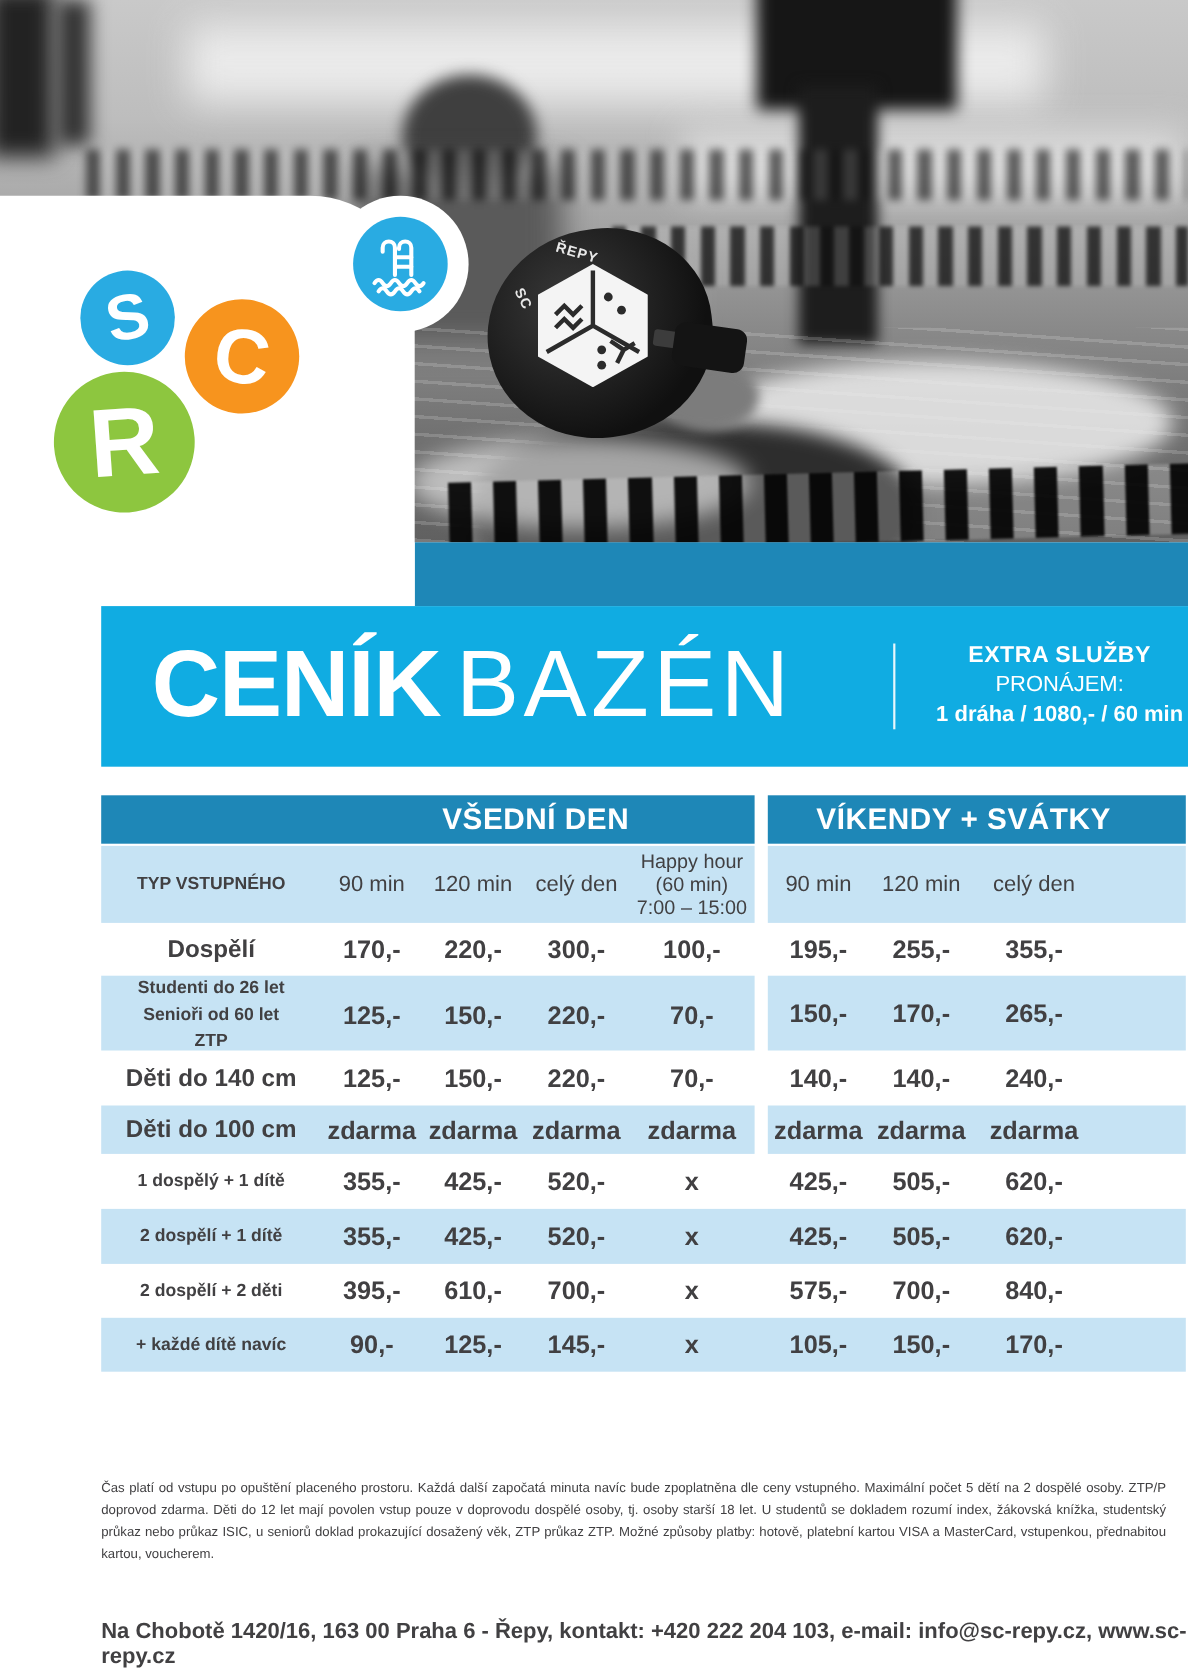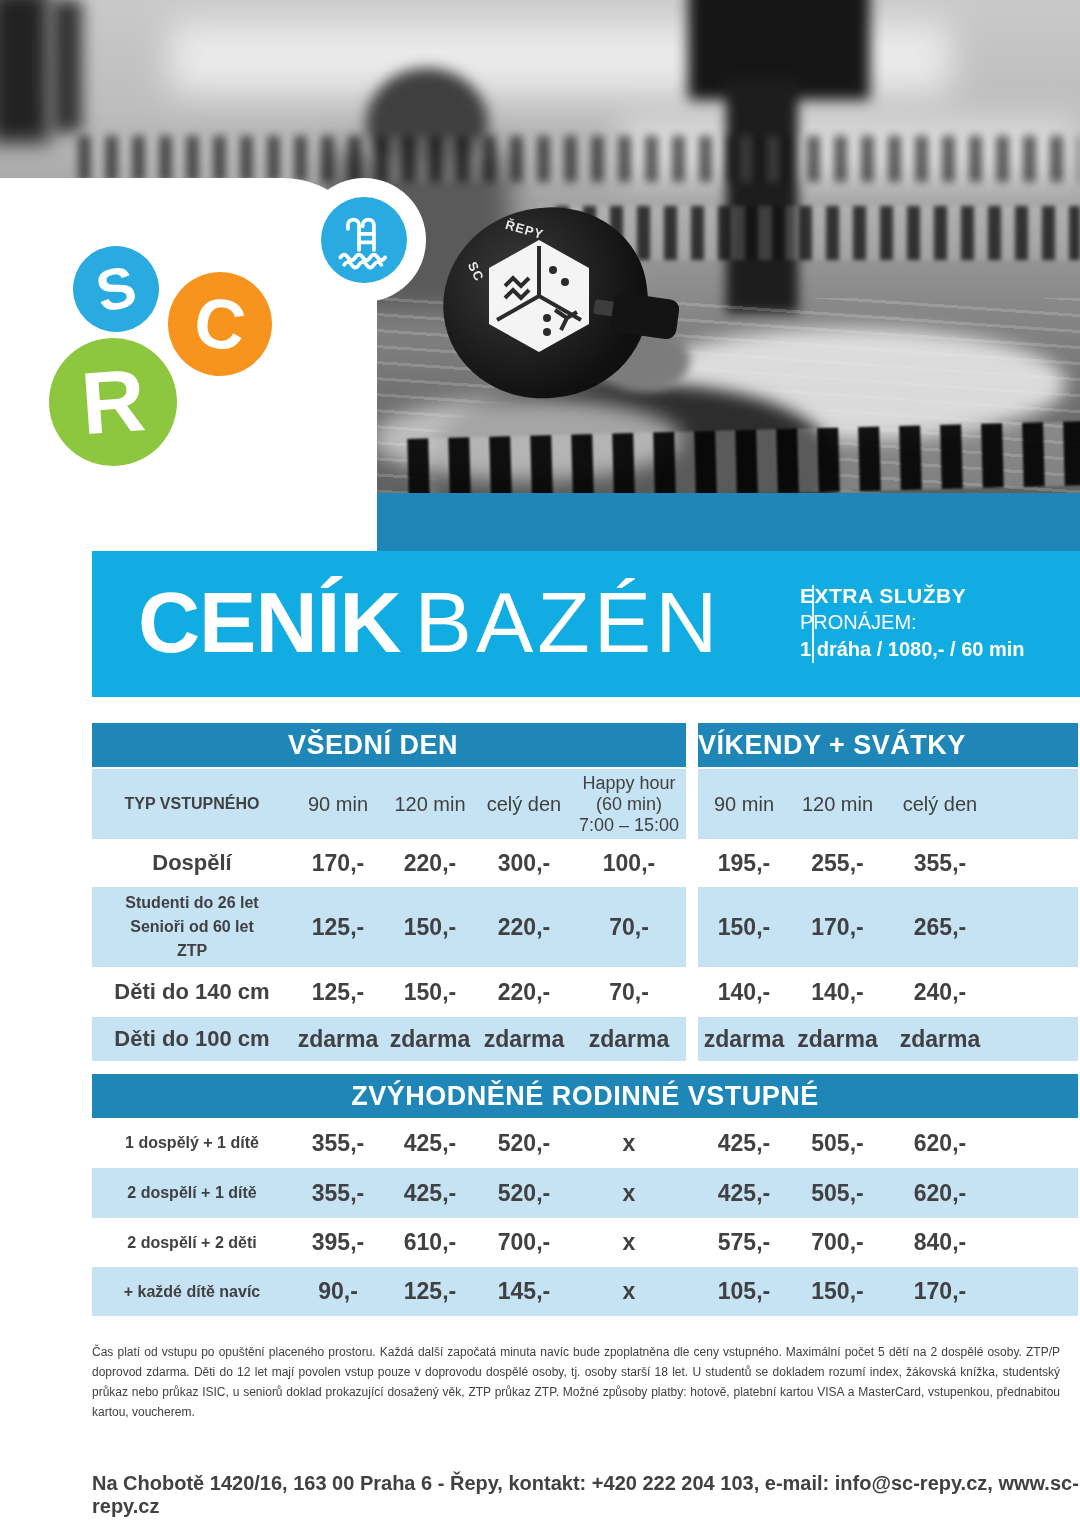--- a/index.html
+++ b/index.html
@@ -66,52 +66,52 @@
   .ll-r{left:49px;top:338px;width:128px;height:128px;background:var(--logo-green);font-size:88px;transform:rotate(-4deg);}
   .org-name{position:absolute;left:197px;top:399px;font-size:27px;line-height:30px;letter-spacing:2.5px;
     color:var(--org-text);font-weight:400;}
 
   
   .banner{position:absolute;left:92px;top:551px;width:988px;height:146px;background:var(--accent-bright);color:#fff;}
   .banner-title{position:absolute;left:46px;top:22px;white-space:nowrap;}
   .t-bold{font-size:86px;font-weight:800;letter-spacing:-1px;}
   .t-light{font-size:86px;font-weight:normal;letter-spacing:4px;margin-left:14px;}
   .banner-divider{position:absolute;left:720px;top:34px;width:2px;height:78px;background:rgba(255,255,255,.9);}
-  .banner-extra{position:absolute;left:708px;top:31px;line-height:27px;font-size:20px;}
+  .banner-extra{position:absolute;left:759px;top:31px;line-height:27px;font-size:20px;text-align:center;}
   .bx1{font-weight:bold;font-size:21px;letter-spacing:.5px;}
   .bx2{font-weight:normal;}
   .bx3{font-weight:bold;}
 
   
   .pricing{position:absolute;left:92px;top:723px;width:986px;}
   .row{display:flex;}
   .cell-l{width:594px;}
   .cell-r{width:380px;margin-left:12px;}
   .grid-l{display:grid;grid-template-columns:200px 92px 92px 96px 114px;align-items:center;height:100%;}
   .grid-r{display:grid;grid-template-columns:92px 95px 110px 1fr;align-items:center;height:100%;}
   .grid-f{display:grid;grid-template-columns:200px 92px 92px 96px 114px 12px 92px 95px 110px 1fr;align-items:center;height:100%;}
   .sec-hdr{height:44px;margin-bottom:2px;}
-  .sec-hdr .cell-l,.sec-hdr .cell-r{background:var(--accent-dark);display:flex;align-items:center;}
+  .sec-hdr .cell-l,.sec-hdr .cell-r{background:var(--accent-dark);display:flex;align-items:center;justify-content:center;}
   .sec-hdr-txt{color:#fff;font-weight:bold;font-size:27px;letter-spacing:.5px;}
   .sec-hdr .cell-l .sec-hdr-txt{padding-left:196px;}
   .sec-hdr .cell-r .sec-hdr-txt{padding-right:24px;}
   .typ-row{height:70px;}
   .typ-row .cell-l,.typ-row .cell-r{background:var(--row-light);}
   .bg-blue .cell-l,.bg-blue .cell-r{background:var(--row-light);}
   .full-hdr{height:44px;background:var(--accent-dark);display:flex;align-items:center;justify-content:center;margin-top:13px;margin-bottom:0;}
   .fam-row{height:50px;}
   .fam-row.bg-blue-f{background:var(--row-light);}
   .lbl{font-weight:bold;font-size:22px;text-align:center;color:var(--text-dark);}
   .lbl-sm{font-size:16px;}
   .lbl-lines{line-height:24px;}
   .v{font-weight:bold;font-size:23px;text-align:center;color:var(--text-dark);}
   .small-vals .v{font-size:23px;}
   .mincol{font-weight:normal;font-size:20px;text-align:center;color:var(--text-dark);}
   .happy{font-weight:normal;font-size:18px;line-height:21px;text-align:center;color:var(--text-dark);}
-  .h48{height:48px;}.h80{height:80px;}.h50{height:50px;}.h44{height:44px;}.h49{height:49px;}
+  .h48{height:48px;}.h80{height:68px;}.h50{height:50px;}.h44{height:44px;}.h49{height:49px;}
 
   
   .note{position:absolute;left:92px;top:1342px;width:968px;font-size:12px;line-height:20px;
     text-align:justify;color:var(--text-dark);}
   .contact-org{position:absolute;left:92px;top:1528px;font-size:18px;font-weight:bold;letter-spacing:.5px;color:var(--text-dark);}
   .contact-addr{position:absolute;left:92px;top:1472px;font-size:20px;font-weight:bold;color:var(--text-dark);}
 </style>
 </head>
 <body>
 
@@ -301,23 +301,20 @@
       <div class="cell-r">
           <div class="grid-r">
         <div class="v">zdarma</div>
         <div class="v">zdarma</div>
         <div class="v">zdarma</div>
         <div></div>
       </div>
         </div>
     </div>
 
-    <div class="full-hdr">
-      <span class="sec-hdr-txt">ZVÝHODNĚNÉ RODINNÉ VSTUPNÉ</span>
-    </div>
 
     <div class="fam-row">
         <div class="grid-f">
       <div class="lbl lbl-sm">1 dospělý + 1 dítě</div>
       <div class="v">355,-</div>
       <div class="v">425,-</div>
       <div class="v">520,-</div>
       <div class="v">x</div>
       <div></div>
       <div class="v">425,-</div>

